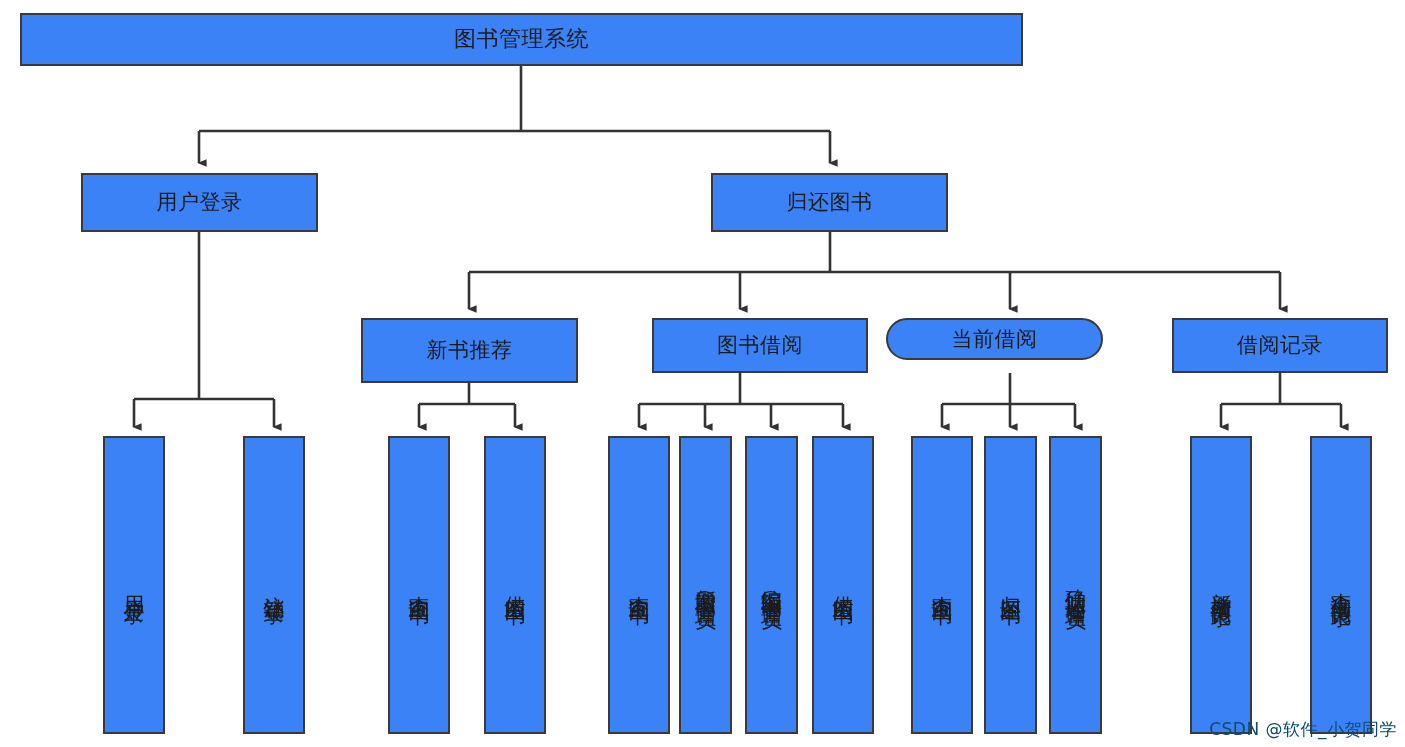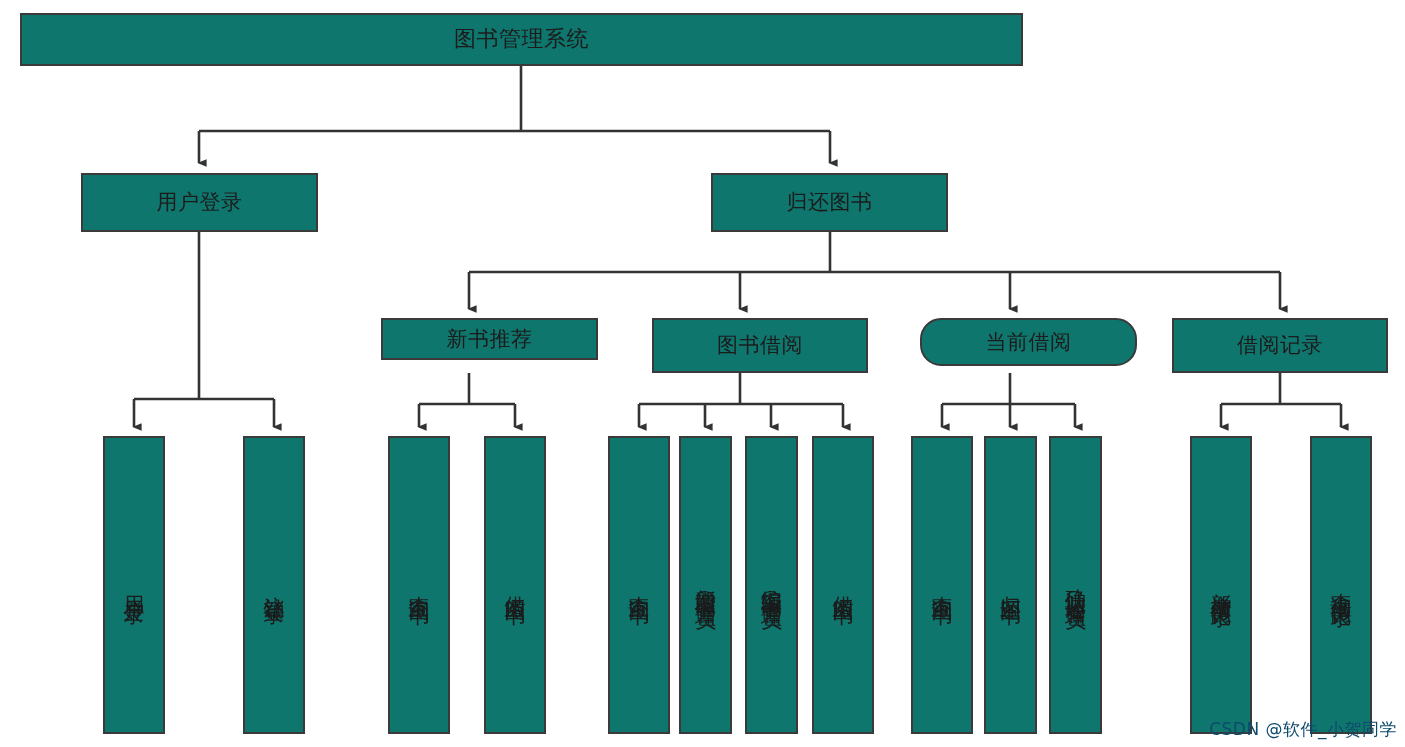--- a/index.html
+++ b/index.html
@@ -23,21 +23,21 @@
     position: absolute;
     left: 0;
     top: 0;
     width: 1405px;
     height: 747px;
     pointer-events: none;
   }
   .node {
     position: absolute;
     box-sizing: border-box;
-    background: #0f766e;
+    background: #3b82f6;
     border: 2.5px solid #3a3a3a;
     display: flex;
     align-items: center;
     justify-content: center;
     text-align: left;
   }
   .node-label {
     color: #1b1b1b;
     letter-spacing: 0.5px;
     line-height: 1.28;
@@ -136,29 +136,29 @@
   </div>
 
   <div class="node horizontal" style="left:81px; top:173px; width:237px; height:59px;">
     <span class="node-label">用户登录</span>
   </div>
 
   <div class="node horizontal" style="left:711px; top:173px; width:237px; height:59px;">
     <span class="node-label">归还图书</span>
   </div>
 
-  <div class="node horizontal" style="left:381px; top:318px; width:217px; height:42px;">
+  <div class="node horizontal" style="left:361px; top:318px; width:217px; height:65px;">
     <span class="node-label">新书推荐</span>
   </div>
 
   <div class="node horizontal" style="left:632px; top:318px; width:216px; height:55px;margin-left:20px;">
     <span class="node-label">图书借阅</span>
   </div>
 
-  <div class="node horizontal" style="left:920px; top:318px; width:217px; height:48px;border-radius:21px;">
+  <div class="node horizontal" style="left:886px; top:318px; width:217px; height:42px;border-radius:21px;">
     <span class="node-label">当前借阅</span>
   </div>
 
   <div class="node horizontal" style="left:1172px; top:318px; width:216px; height:55px;">
     <span class="node-label">借阅记录</span>
   </div>
 
   <div class="node vertical" style="left:103px; top:436px; width:62px; height:298px;">
     <span class="node-label">用户登录</span>
   </div>

